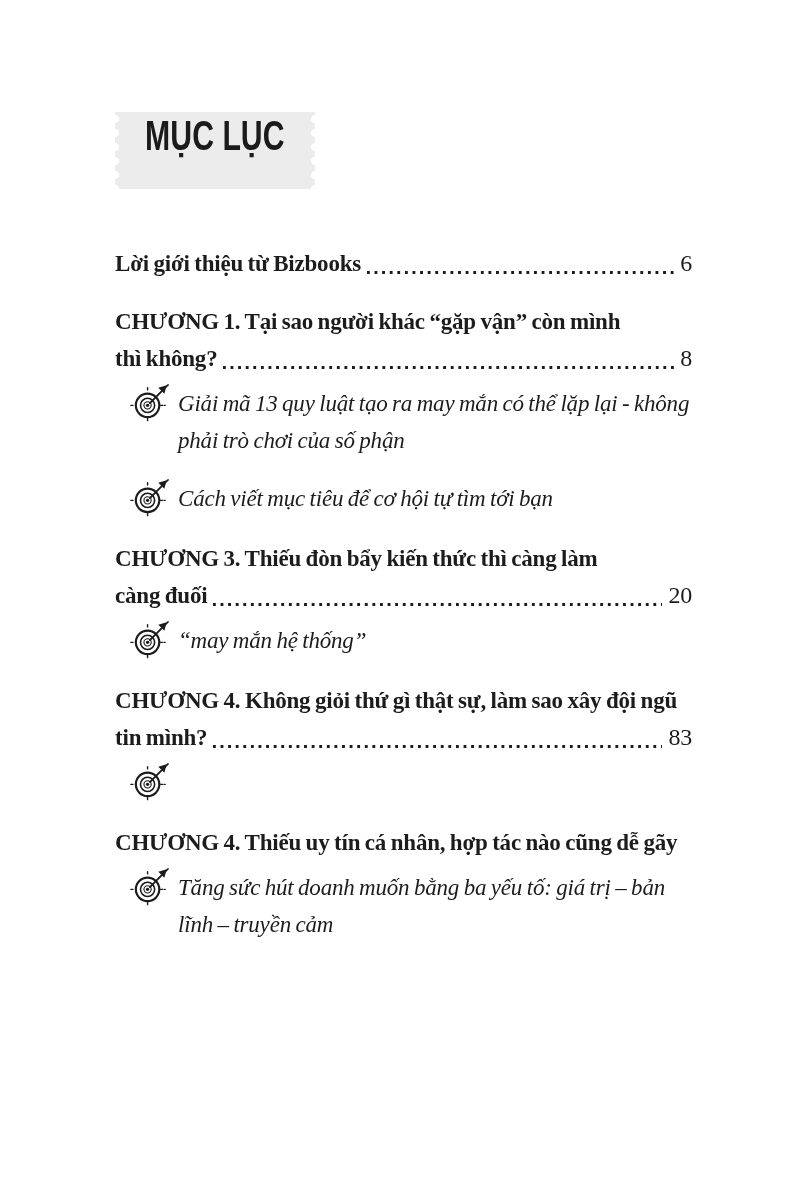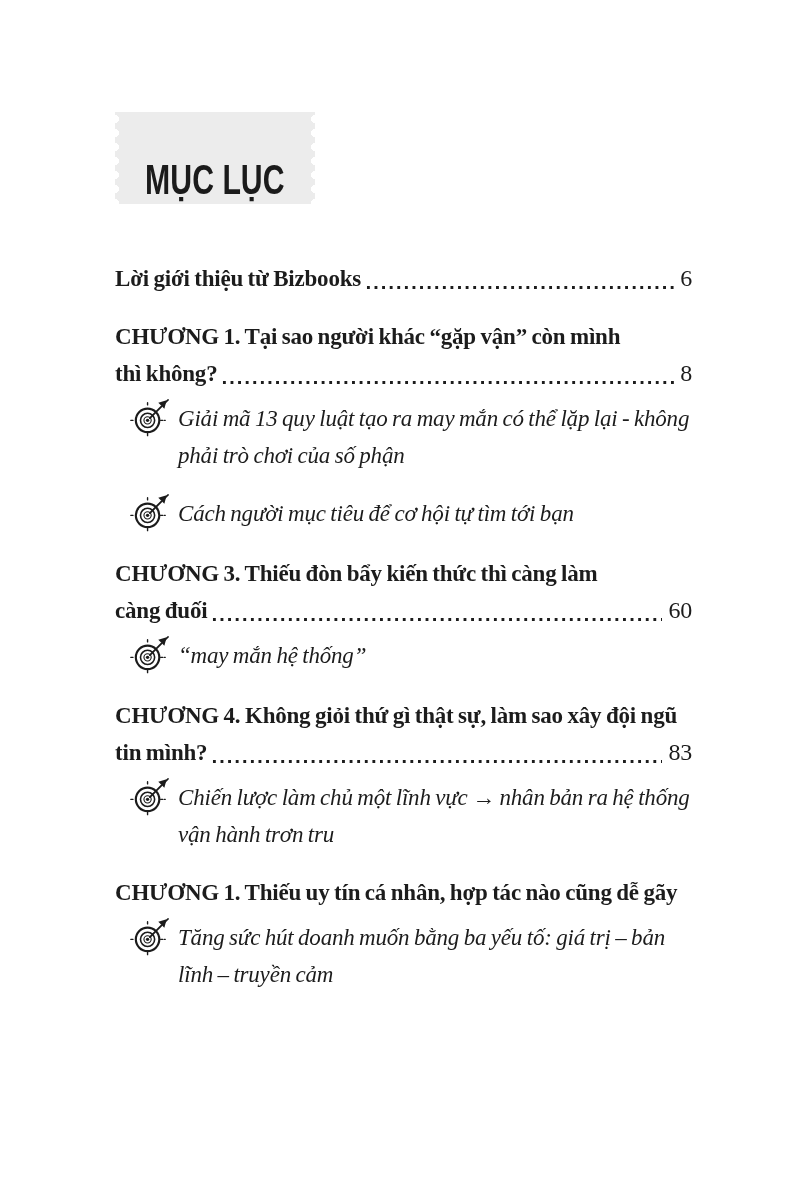--- a/index.html
+++ b/index.html
@@ -12,25 +12,25 @@
     overflow: hidden;
     font-family: "Liberation Serif", serif;
     color: #1c1c1c;
   }
   .content { padding: 112px 113px 0 115px; }
 
   
   .ribbon {
     position: relative;
     width: 200px;
-    height: 92px;
+    height: 77px;
     background: #ececec;
     margin-bottom: 56px;
     display: flex;
-    align-items: flex-end;
+    align-items: flex-start;
     justify-content: center;
   }
   .ribbon::before, .ribbon::after {
     content: "";
     position: absolute;
     top: 0; bottom: 0;
     width: 9px;
     background-repeat: repeat-y;
     background-size: 9px 14px;
   }
@@ -156,33 +156,33 @@
     </section>
 
     <section class="entry">
       <div class="sub">
         <span class="icon-wrap">
             <svg>
               <use href="#dart-icon"></use>
             </svg>
           </span>
         <div class="sub-text">
-          <div>Cách người mục tiêu để cơ hội tự tìm tới bạn</div>
+          <div>Cách viết mục tiêu để cơ hội tự tìm tới bạn</div>
           <div></div>
         </div>
       </div>
     </section>
 
     <section class="entry">
       <h2 class="ch-title">
         <span class="t-line">CHƯƠNG 3. Thiếu đòn bẩy kiến thức thì càng làm</span>
         <span class="lead-row">
           <span class="t-last">càng đuối</span>
           <span class="dots"></span>
-          <span class="pg">60</span>
+          <span class="pg">20</span>
         </span>
       </h2>
       <div class="sub">
         <span class="icon-wrap">
             <svg>
               <use href="#dart-icon"></use>
             </svg>
           </span>
         <div class="sub-text">
           <div>“may mắn hệ thống”</div>
@@ -198,30 +198,26 @@
           <span class="dots"></span>
           <span class="pg">83</span>
         </span>
       </h2>
       <div class="sub">
         <span class="icon-wrap">
             <svg>
               <use href="#dart-icon"></use>
             </svg>
           </span>
-        <div class="sub-text">
-          <div>Chiến lược làm chủ một lĩnh vực → nhân bản ra hệ thống</div>
-          <div>vận hành trơn tru</div>
-        </div>
-      </div>
-    </section>
-
-    <section class="entry">
-      <h2 class="ch-title">
-        <span class="t-line">CHƯƠNG 1. Thiếu uy tín cá nhân, hợp tác nào cũng dễ gãy</span>
+      </div>
+    </section>
+
+    <section class="entry">
+      <h2 class="ch-title">
+        <span class="t-line">CHƯƠNG 4. Thiếu uy tín cá nhân, hợp tác nào cũng dễ gãy</span>
       </h2>
       <div class="sub">
         <span class="icon-wrap">
             <svg>
               <use href="#dart-icon"></use>
             </svg>
           </span>
         <div class="sub-text">
           <div>Tăng sức hút doanh muốn bằng ba yếu tố: giá trị – bản</div>
           <div>lĩnh – truyền cảm</div>

